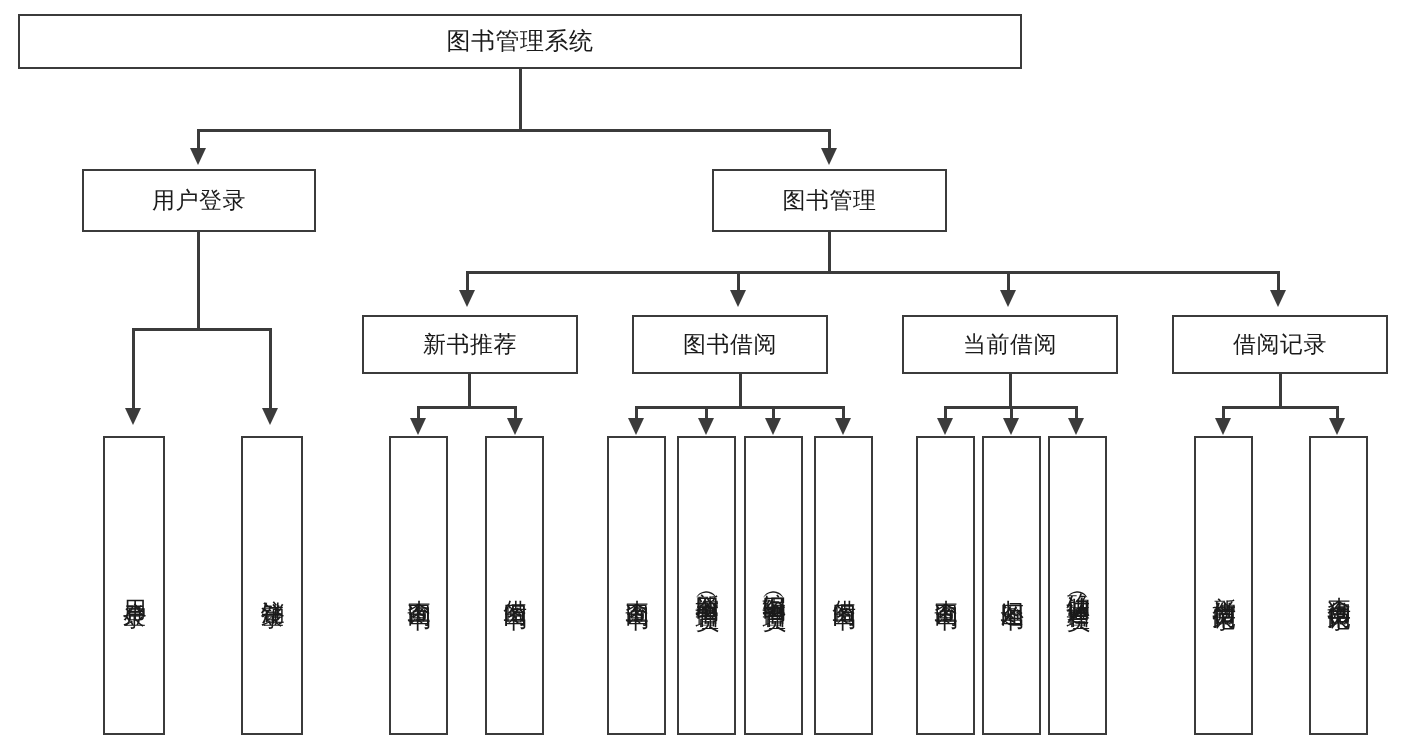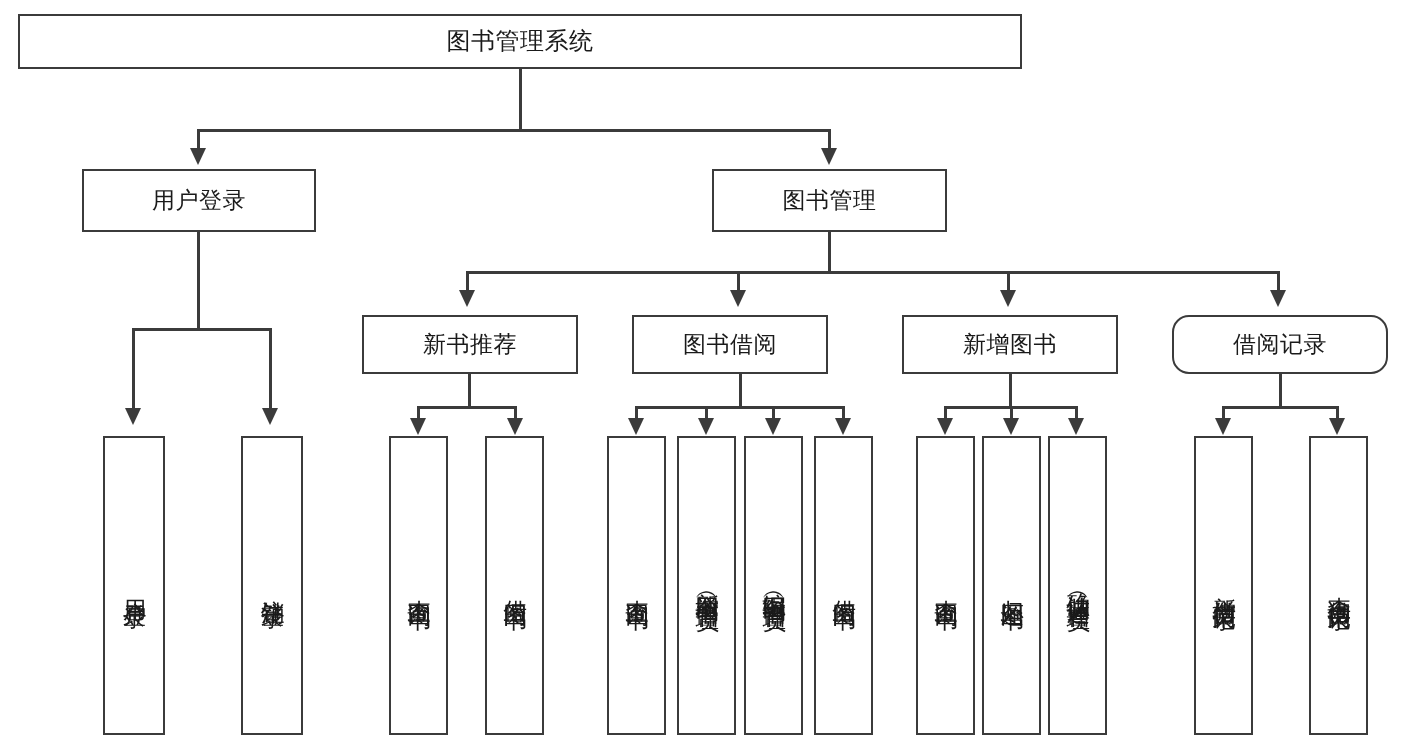--- a/index.html
+++ b/index.html
@@ -163,24 +163,24 @@
 
   <div class="node horiz" style="left:712px; top:169px; width:235px; height:63px;">
     <span class="label">图书管理</span>
   </div>
 
   <div class="node horiz" style="left:632px; top:315px; width:196px; height:59px;">
     <span class="label">图书借阅</span>
   </div>
 
   <div class="node horiz" style="left:902px; top:315px; width:216px; height:59px;">
-    <span class="label">新增图书</span>
-  </div>
-
-  <div class="node horiz" style="left:1172px; top:315px; width:216px; height:59px;border-radius:17px;">
+    <span class="label">当前借阅</span>
+  </div>
+
+  <div class="node horiz" style="left:1172px; top:315px; width:216px; height:59px;">
     <span class="label">借阅记录</span>
   </div>
 
   <div class="node vert" style="left:103px; top:436px; width:62px; height:299px;">
     <span class="label">用户登录</span>
   </div>
   <div class="node vert" style="left:241px; top:436px; width:62px; height:299px;">
     <span class="label">注销登录</span>
   </div>
 

